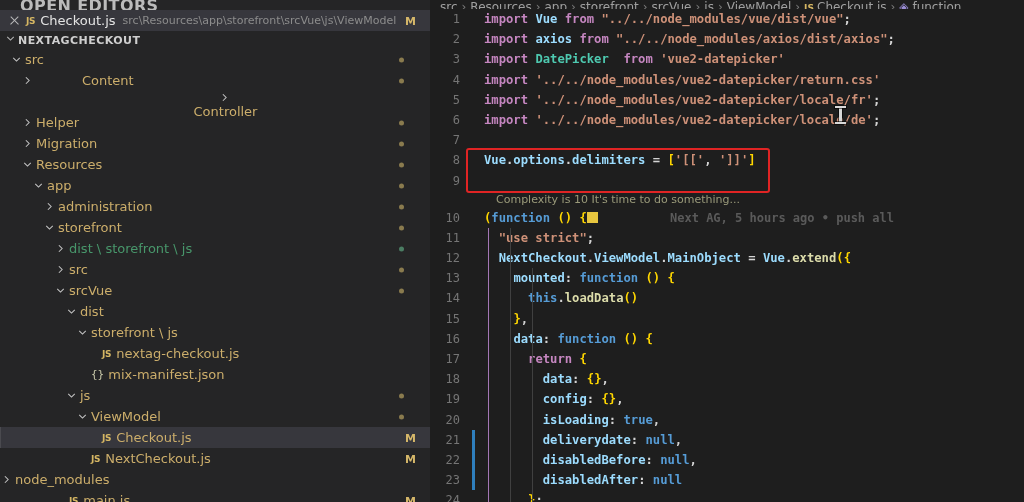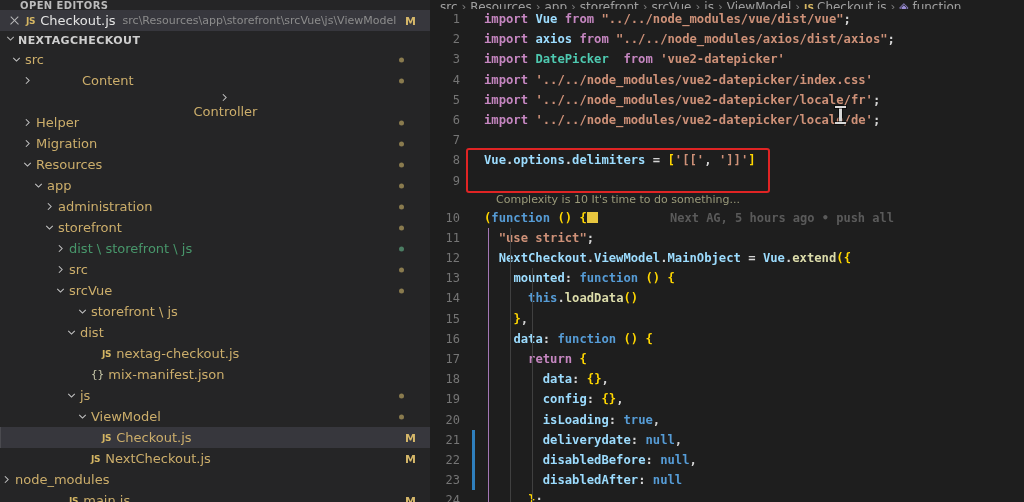--- a/index.html
+++ b/index.html
@@ -14,21 +14,21 @@
   
   #sidebar {
     width: 430px; height: 502px;
     background: #252526;
     position: relative;
     overflow: hidden;
     flex: 0 0 430px;
   }
   .section-header {
     height: 10px;
-    font-size: 10px;
+    font-size: 16px;
     font-weight: bold;
     color: #bbbbbb;
     letter-spacing: .4px;
     padding-left: 20px;
     line-height: 11px;
     overflow: hidden;
     background: #252526;
   }
   
   .open-editor-row {
@@ -328,35 +328,35 @@
         </div>
         <div class="tree-row" style="padding-left: 54px;">
           <span class="chev">
             <svg width="13" height="13" viewBox="0 0 16 16">
               <path d="M4 6 L8 10 L12 6" fill="none" stroke="#c5c5c5" stroke-width="1.3"></path>
             </svg>
           </span>
           <span class="tree-label">srcVue</span>
           <span class="tree-dot"></span>
         </div>
+        <div class="tree-row" style="padding-left: 65px;">
+          <span class="chev">
+            <svg width="13" height="13" viewBox="0 0 16 16">
+              <path d="M4 6 L8 10 L12 6" fill="none" stroke="#c5c5c5" stroke-width="1.3"></path>
+            </svg>
+          </span>
+          <span class="tree-label">dist</span>
+        </div>
         <div class="tree-row" style="padding-left: 76px;">
           <span class="chev">
             <svg width="13" height="13" viewBox="0 0 16 16">
               <path d="M4 6 L8 10 L12 6" fill="none" stroke="#c5c5c5" stroke-width="1.3"></path>
             </svg>
           </span>
           <span class="tree-label">storefront \ js</span>
-        </div>
-        <div class="tree-row" style="padding-left: 65px;">
-          <span class="chev">
-            <svg width="13" height="13" viewBox="0 0 16 16">
-              <path d="M4 6 L8 10 L12 6" fill="none" stroke="#c5c5c5" stroke-width="1.3"></path>
-            </svg>
-          </span>
-          <span class="tree-label">dist</span>
         </div>
         <div class="tree-row" style="padding-left: 87px;">
           <span class="chev spacer">
             <svg width="13" height="13" viewBox="0 0 16 16">
               <path d="M6 4 L10 8 L6 12" fill="none" stroke="#c5c5c5" stroke-width="1.3"></path>
             </svg>
           </span>
           <span class="js-badge">JS</span>
           <span class="tree-label">nextag-checkout.js</span>
         </div>
@@ -428,21 +428,21 @@
         </div>
       </div>
   </div>
 
   <div id="editor">
     <div id="breadcrumb"><span>src</span><span class="bc-sep">›</span><span>Resources</span><span class="bc-sep">›</span><span>app</span><span class="bc-sep">›</span><span>storefront</span><span class="bc-sep">›</span><span>srcVue</span><span class="bc-sep">›</span><span>js</span><span class="bc-sep">›</span><span>ViewModel</span><span class="bc-sep">›</span><span class="bc-js">JS </span><span>Checkout.js</span><span class="bc-sep">›</span><span class="bc-sym">◈ </span><span>function</span></div>
     <div class="code-area" id="code-area">
         <div class="code-line"><div class="ln">1</div><div class="codetext"><span class="kw">import</span><span class="punc"> </span><span class="var">Vue</span><span class="punc"> </span><span class="kw">from</span><span class="punc"> </span><span class="str">"../../node_modules/vue/dist/vue"</span><span class="punc">;</span></div></div>
         <div class="code-line"><div class="ln">2</div><div class="codetext"><span class="kw">import</span><span class="punc"> </span><span class="var">axios</span><span class="punc"> </span><span class="kw">from</span><span class="punc"> </span><span class="str">"../../node_modules/axios/dist/axios"</span><span class="punc">;</span></div></div>
         <div class="code-line"><div class="ln">3</div><div class="codetext"><span class="kw">import</span><span class="punc"> </span><span class="cls">DatePicker</span><span class="punc"> </span><span class="punc"> </span><span class="kw">from</span><span class="punc"> </span><span class="str">'vue2-datepicker'</span></div></div>
-        <div class="code-line"><div class="ln">4</div><div class="codetext"><span class="kw">import</span><span class="punc"> </span><span class="str">'../../node_modules/vue2-datepicker/index.css'</span></div></div>
+        <div class="code-line"><div class="ln">4</div><div class="codetext"><span class="kw">import</span><span class="punc"> </span><span class="str">'../../node_modules/vue2-datepicker/return.css'</span></div></div>
         <div class="code-line"><div class="ln">5</div><div class="codetext"><span class="kw">import</span><span class="punc"> </span><span class="str">'../../node_modules/vue2-datepicker/locale/fr'</span><span class="punc">;</span></div></div>
         <div class="code-line"><div class="ln">6</div><div class="codetext"><span class="kw">import</span><span class="punc"> </span><span class="str">'../../node_modules/vue2-datepicker/locale/de'</span><span class="punc">;</span></div></div>
         <div class="code-line"><div class="ln">7</div><div class="codetext"></div></div>
         <div class="code-line"><div class="ln">8</div><div class="codetext"><span class="var">Vue</span><span class="punc">.</span><span class="var">options</span><span class="punc">.</span><span class="var">delimiters</span><span class="punc"> </span><span class="punc">=</span><span class="punc"> </span><span class="brkt1">[</span><span class="str">'[['</span><span class="punc">,</span><span class="punc"> </span><span class="str">']]'</span><span class="brkt1">]</span></div></div>
         <div class="code-line"><div class="ln">9</div><div class="codetext"></div></div>
         <div class="codelens">Complexity is 10 It's time to do something...</div>
         <div class="code-line"><div class="ln">10</div><div class="codetext"><span class="brkt1">(</span><span class="kw2">function</span><span class="punc"> </span><span class="brkt1">(</span><span class="brkt1">)</span><span class="punc"> </span><span class="brkt1">{</span><span class="sq yellow"></span><span class="blame">          Next AG, 5 hours ago • push all</span></div></div>
         <div class="code-line"><div class="ln">11</div><div class="codetext"><span class="punc"> </span><span class="punc"> </span><span class="str">"use strict"</span><span class="punc">;</span></div></div>
         <div class="code-line"><div class="ln">12</div><div class="codetext"><span class="punc"> </span><span class="punc"> </span><span class="var">NextCheckout</span><span class="punc">.</span><span class="var">ViewModel</span><span class="punc">.</span><span class="var">MainObject</span><span class="punc"> </span><span class="punc">=</span><span class="punc"> </span><span class="var">Vue</span><span class="punc">.</span><span class="fn">extend</span><span class="brkt1">(</span><span class="brkt1">{</span></div></div>
         <div class="code-line"><div class="ln">13</div><div class="codetext"><span class="punc"> </span><span class="punc"> </span><span class="punc"> </span><span class="punc"> </span><span class="var">mounted</span><span class="punc">:</span><span class="punc"> </span><span class="kw2">function</span><span class="punc"> </span><span class="brkt1">(</span><span class="brkt1">)</span><span class="punc"> </span><span class="brkt1">{</span></div></div>

